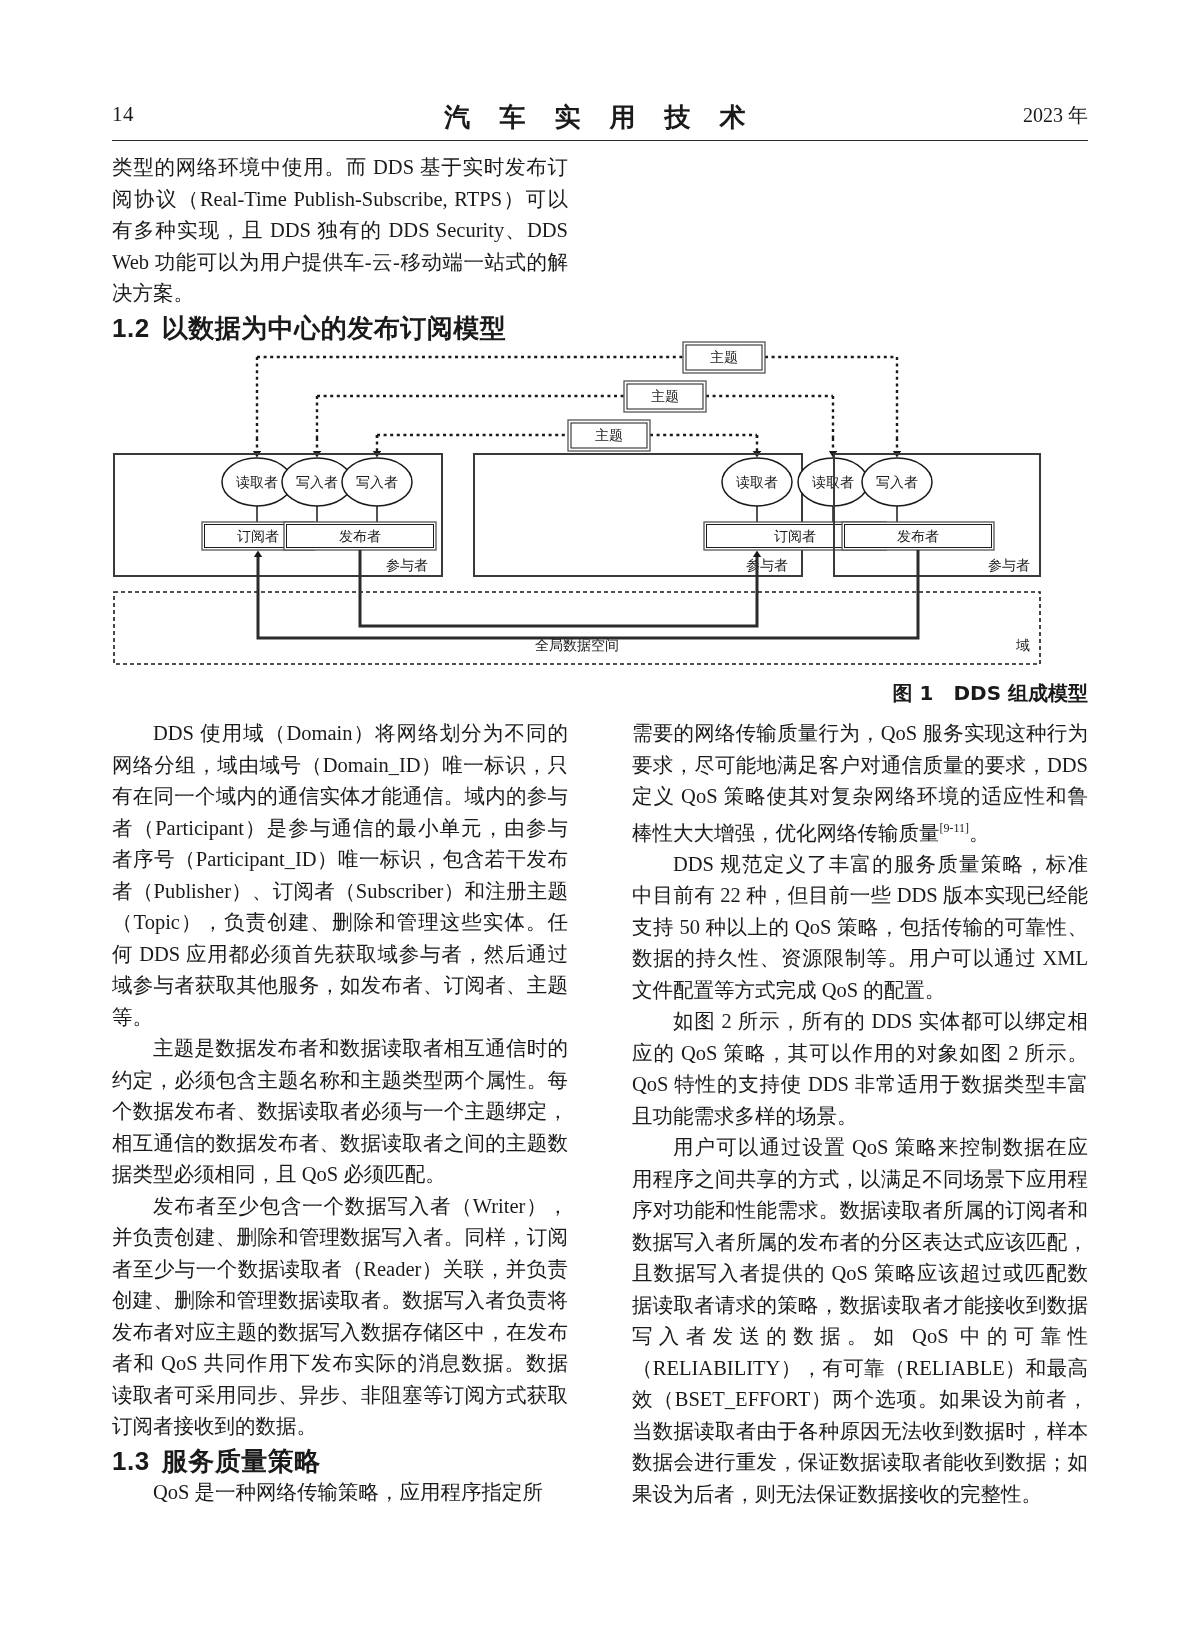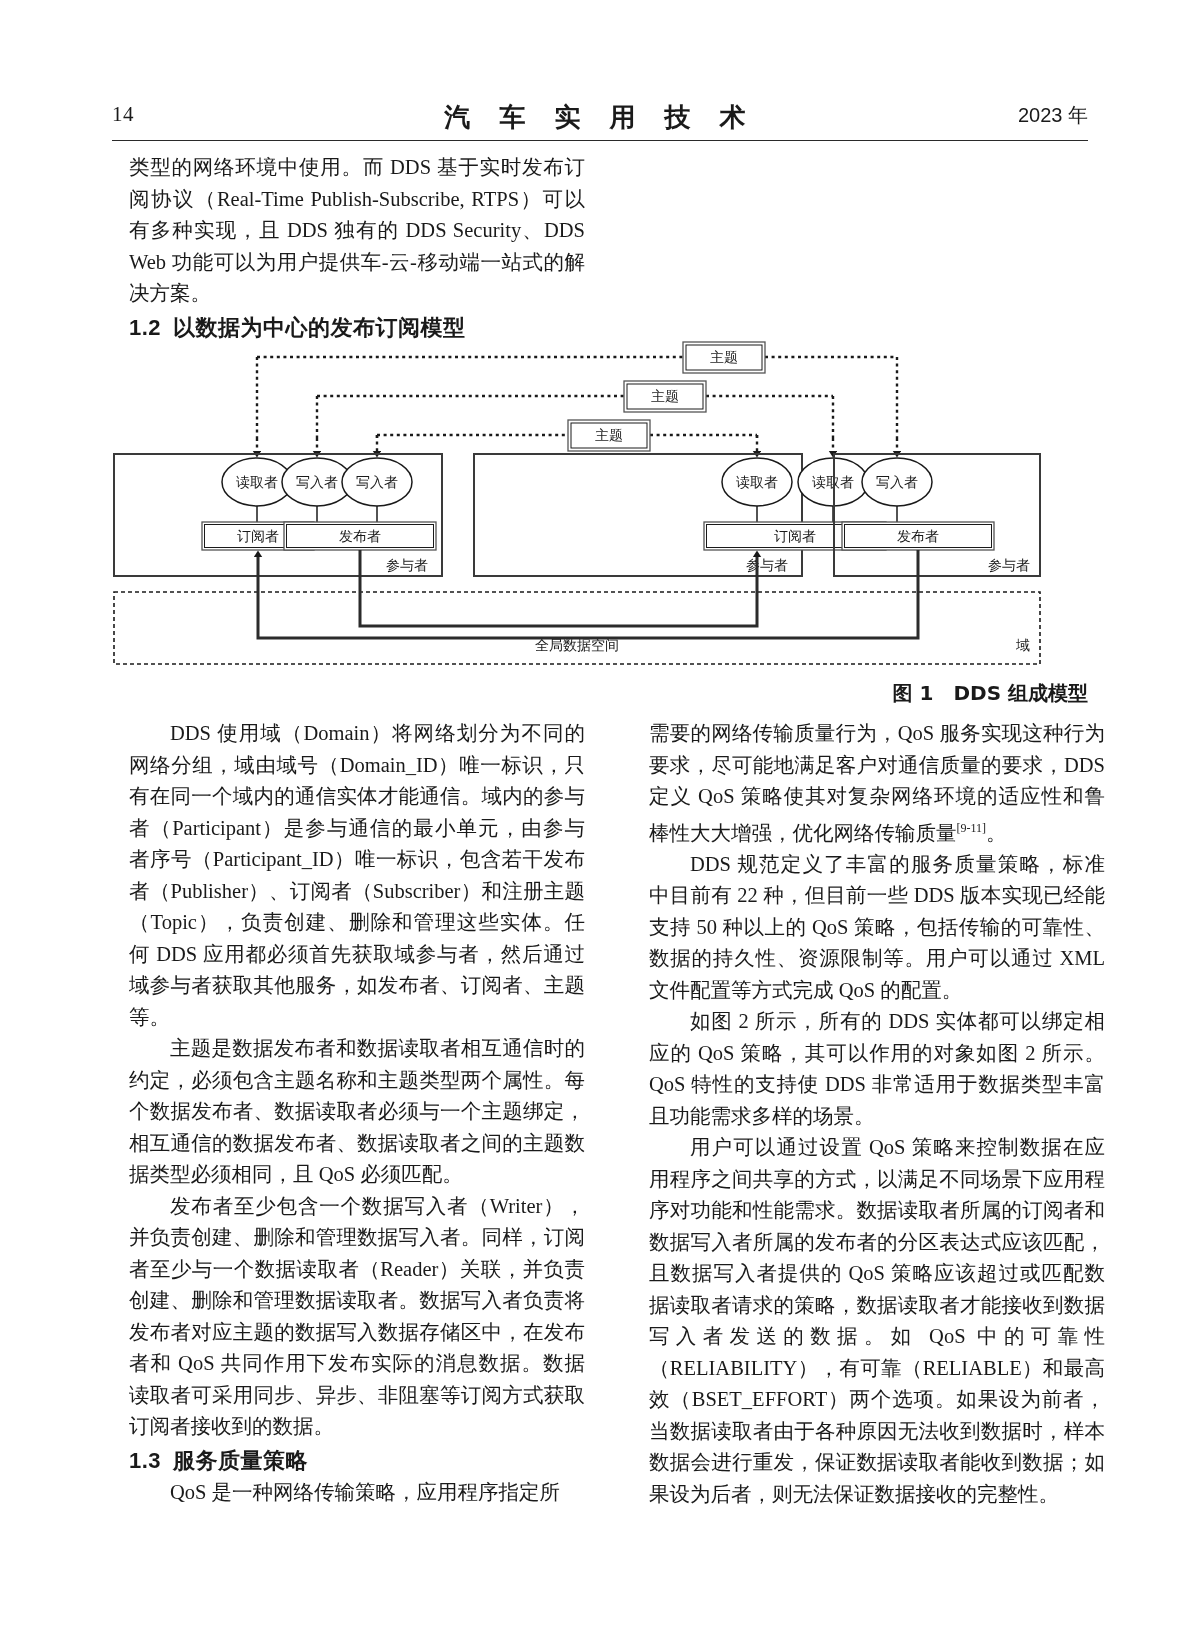--- a/index.html
+++ b/index.html
@@ -20,42 +20,41 @@
     position:absolute;left:0;top:4px;font-size:21px;letter-spacing:0.5px;
     font-family:"Liberation Serif",serif;
   }
   .hdr-title{
     position:absolute;left:0;right:0;top:2px;text-align:center;
     font-size:26px;font-weight:bold;letter-spacing:10px;
     font-family:"DejaVu Serif",serif;
   }
   .hdr-year{
     position:absolute;right:0;top:4px;font-size:20px;
-    font-family:Liberation Sans, sans-serif;
+    font-family:Liberation Serif, serif;
   }
   .hdr-rule{
     position:absolute;left:112px;top:140px;width:976px;
     border-top:1.6px solid #2a2a2a;
   }
 
   
   .col{
     position:absolute;width:456px;
     font-size:20.5px;line-height:31.5px;
     text-align:justify;text-justify:inter-ideograph;
     font-family:"Liberation Serif","DejaVu Serif",serif;
-    margin-left:17px;
   }
   .col-left{left:112px;}
   .col-right{left:632px;}
 
   .col p{margin:0;}
   .col p.ind{text-indent:2em;}
   .sec-h{
-    font-weight:bold;font-size:22px;line-height:32px;
+    font-weight:bold;font-size:26px;line-height:32px;
     font-family:"DejaVu Sans","Liberation Sans",sans-serif;
     letter-spacing:0.5px;margin:2px 0 0 0;
   }
   .sec-h .num{margin-right:12px;font-family:"Liberation Sans",sans-serif;}
   sup{font-size:12px;vertical-align:super;}
 
   
   .figure{position:absolute;left:112px;top:330px;width:976px;height:390px;}
   .fig-canvas{position:absolute;left:0;top:0;width:976px;height:345px;}
   .fig-cap{

